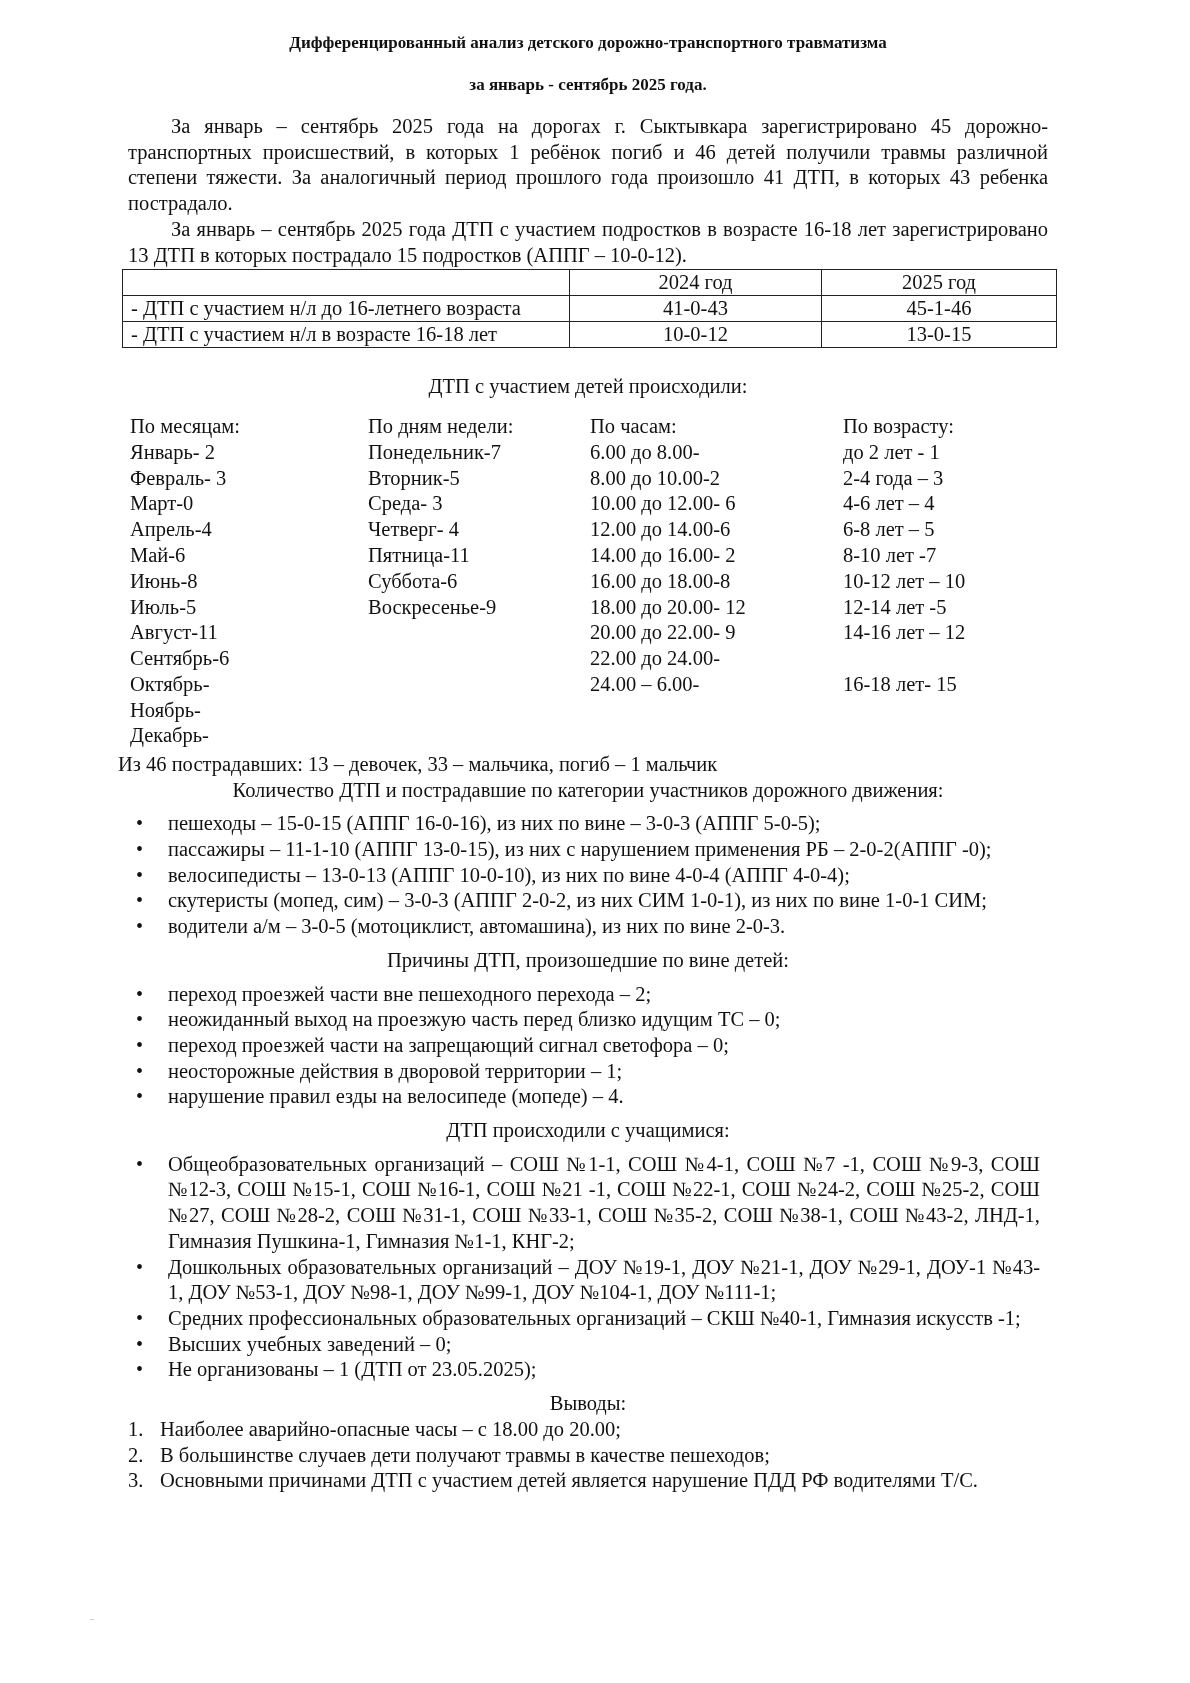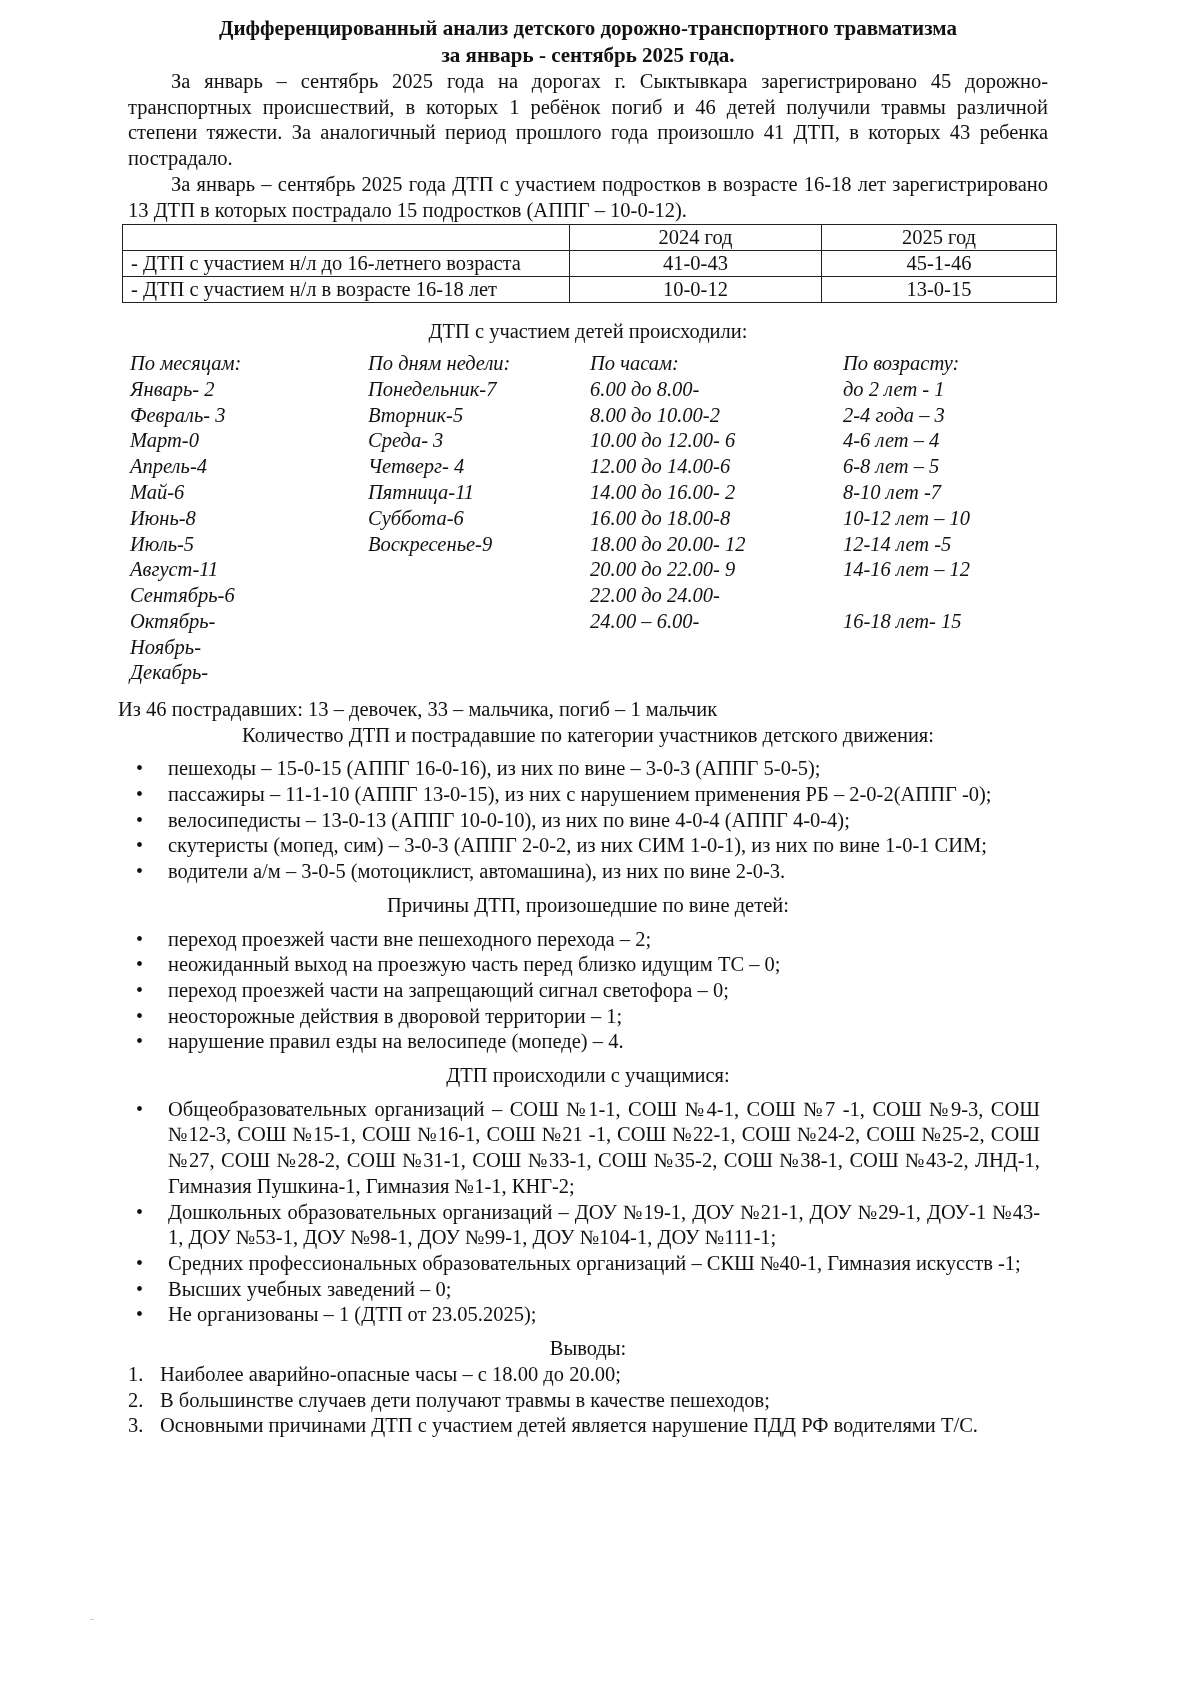--- a/index.html
+++ b/index.html
@@ -2,29 +2,29 @@
 <html><head>
 <meta charset="utf-8">
 <style>
   html, body { margin: 0; padding: 0; background: #ffffff; }
   body {
     width: 1190px; height: 1683px; position: relative; overflow: hidden;
     font-family: "Liberation Serif", "DejaVu Serif", serif;
     color: #111111; font-size: 20.5px; line-height: 25.7px;
   }
   .page { position: absolute; left: 128px; top: 14px; width: 920px; }
-  .title { font-weight: bold; text-align: center; font-size: 21px; line-height: 26px; margin: 1px; }
+  .title { font-weight: bold; text-align: center; font-size: 17px; line-height: 26px; margin: 16px; }
   p { margin: 0; }
   .just { text-align: justify; text-indent: 43px; }
   .center { text-align: center; }
   table.summary { border-collapse: collapse; width: 935px; margin-left: -6px; margin-top: 1px; }
   table.summary td { border: 1px solid #222; padding: 0 8px; height: 25px; line-height: 25px; font-size: 20.5px; }
   table.summary td.c { text-align: center; }
   .cols { position: relative; height: 340px; margin-top: 6px; }
-  .col { position: absolute; top: 0; font-style: italic; }
+  .col { position: absolute; top: 8px; }
   .col div { height: 25.8px; line-height: 25.8px; white-space: nowrap; }
   ul.bul { list-style: none; margin: 8px; padding: 0; }
   ul.bul li { position: relative; padding-left: 32px; text-align: justify; }
   ul.bul li::before { content: "\2022"; position: absolute; left: 0; top: 0; font-size: 20px; }
   ol.num { list-style: none; margin: 0; padding: 0; }
   ol.num li { position: relative; padding-left: 32px; text-align: justify; }
   ol.num li .n { position: absolute; left: 0; top: 0; }
   .stray { position: absolute; left: 90px; top: 1605px; font-size: 8px; color: #666; }
 </style>
 </head>
@@ -49,21 +49,21 @@
       <td class="c">45-1-46</td>
     </tr>
     <tr>
       <td>- ДТП с участием н/л в возрасте 16-18 лет</td>
       <td class="c">10-0-12</td>
       <td class="c">13-0-15</td>
     </tr>
   </tbody>
     </table>
 
-  <p class="center" style="margin-top:16px">ДТП с участием детей происходили:</p>
+  <p class="center" style="margin-top:26px">ДТП с участием детей происходили:</p>
 
   <div class="cols">
     <div class="col" style="left:2px">
         <div>По месяцам:</div>
         <div>Январь- 2</div>
         <div>Февраль- 3</div>
         <div>Март-0</div>
         <div>Апрель-4</div>
         <div>Май-6</div>
         <div>Июнь-8</div>
@@ -106,21 +106,21 @@
         <div>8-10 лет -7</div>
         <div>10-12 лет – 10</div>
         <div>12-14 лет -5</div>
         <div>14-16 лет – 12</div>
         <div></div>
         <div>16-18 лет- 15</div>
       </div>
   </div>
 
   <p style="margin-top:6px; margin-left:-10px">Из 46 пострадавших: 13 – девочек, 33 – мальчика, погиб – 1 мальчик</p>
-  <p class="center">Количество ДТП и пострадавшие по категории участников детского движения:</p>
+  <p class="center">Количество ДТП и пострадавшие по категории участников дорожного движения:</p>
   <ul class="bul" id="categories-list">
       <li>пешеходы – 15-0-15 (АППГ 16-0-16), из них по вине – 3-0-3 (АППГ 5-0-5);</li>
       <li>пассажиры – 11-1-10 (АППГ 13-0-15), из них с нарушением применения РБ – 2-0-2(АППГ -0);</li>
       <li>велосипедисты – 13-0-13 (АППГ 10-0-10), из них по вине 4-0-4 (АППГ 4-0-4);</li>
       <li>скутеристы (мопед, сим) – 3-0-3 (АППГ 2-0-2, из них СИМ 1-0-1), из них по вине 1-0-1 СИМ;</li>
       <li>водители а/м – 3-0-5 (мотоциклист, автомашина), из них по вине 2-0-3.</li>
     </ul>
 
   <p class="center">Причины ДТП, произошедшие по вине детей:</p>
   <ul class="bul" id="causes-list">

